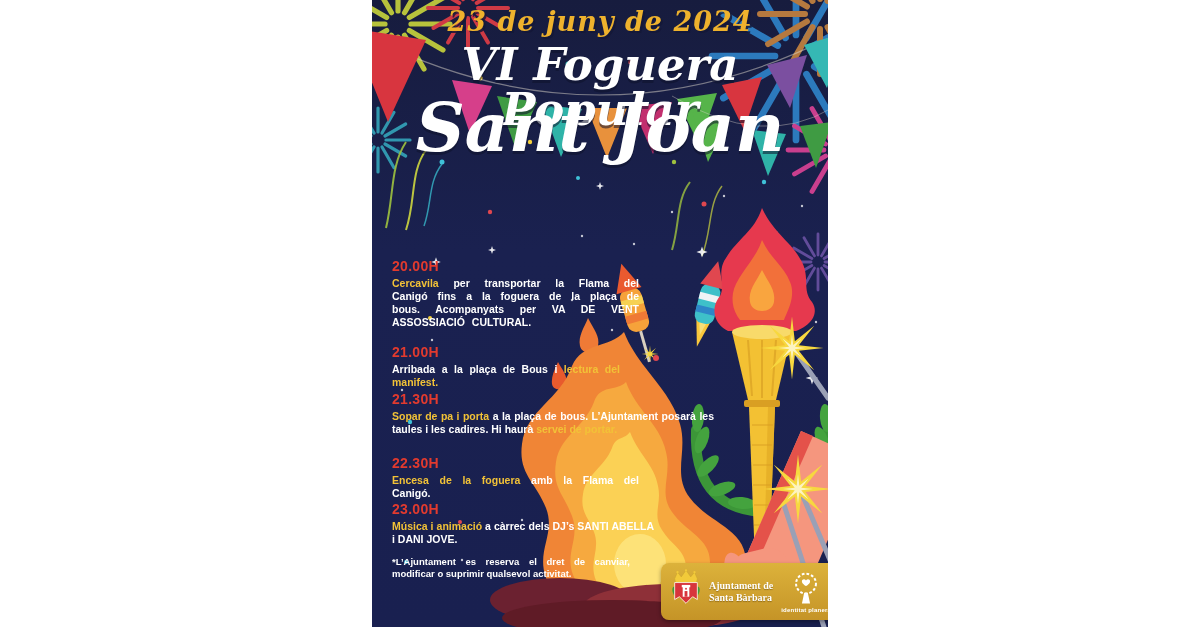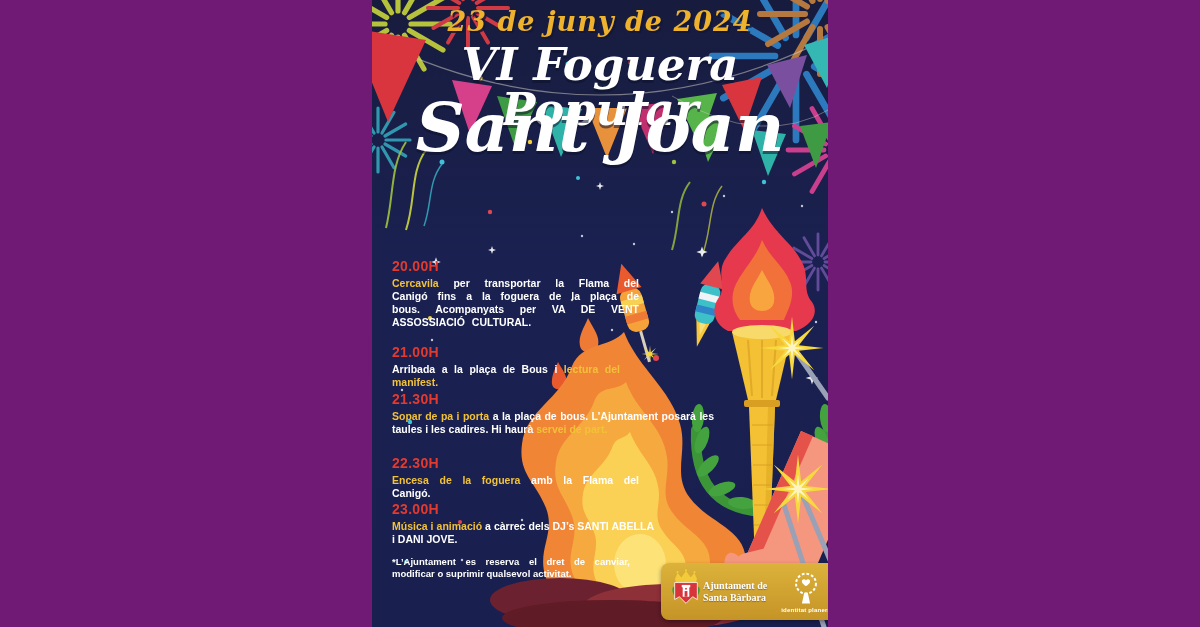--- a/index.html
+++ b/index.html
@@ -1,16 +1,16 @@
 <!DOCTYPE html>
 <html><head>
 <meta charset="utf-8">
 <style>
   html,body{margin:0;padding:0;background:#232744;}
-  .stage{position:relative;width:1200px;height:627px;background:#701a75;overflow:hidden;
+  .stage{position:relative;width:1200px;height:627px;background:#ffffff;overflow:hidden;
          font-family:"Liberation Sans",sans-serif;}
   .poster{position:absolute;left:372px;top:0;width:456px;height:627px;overflow:hidden;
           background:linear-gradient(180deg,#171c3e 0%,#1a2150 40%,#192050 100%);}
   .decor{position:absolute;left:0;top:0;width:456px;height:627px;}
 
   .date{position:absolute;top:6px;left:0;width:100%;text-align:center;
         font-family:"DejaVu Serif",serif;font-style:italic;font-weight:bold;
         font-size:27px;color:#eeb22d;letter-spacing:1px;text-shadow:2px 2px 0 rgba(20,24,55,.85);}
   .title{position:absolute;left:0;width:100%;text-align:center;color:#ffffff;
          font-family:"DejaVu Serif",serif;font-style:italic;font-weight:bold;
@@ -33,21 +33,21 @@
   .b4{left:20px;top:391px;width:322px;}
   .b5{left:20px;top:455px;width:247px;}
   .b5 .txt{word-spacing:3px;}
   .b6{left:20px;top:501px;width:262px;}
   .n1{left:20px;top:556px;width:238px;}
   .n2{left:20px;top:588px;width:253px;}
 
   .plate{position:absolute;left:289px;top:563px;width:178px;height:57px;border-radius:8px;
          background:linear-gradient(180deg,#dcb23b 0%,#c59427 100%);
          box-shadow:0 2px 4px rgba(0,0,0,.35);
-         display:flex;align-items:center;padding:0 8px;box-sizing:border-box;}
+         display:flex;align-items:center;gap:6px;padding:0 8px;box-sizing:border-box;}
   .council{font-family:"Liberation Serif",serif;font-weight:bold;font-size:10px;line-height:11.5px;
            color:#ffffff;text-shadow:0 1px 1px rgba(92,62,0,.5);white-space:nowrap;}
   .treewrap{margin-left:auto;display:flex;flex-direction:column;align-items:center;}
   .brand{font-size:6px;font-weight:bold;color:#ffffff;letter-spacing:.2px;margin-top:-2px;white-space:nowrap;}
 </style>
 </head>
 <body>
 
 <div class="stage">
   <div class="poster">
@@ -242,21 +242,21 @@
       <p class="txt"><span class="y">Cercavila</span><span> per transportar la Flama del Canigó fins a la foguera de la plaça de bous. Acompanyats per VA DE VENT ASSOSSIACIÓ CULTURAL.</span></p>
     </div>
 
     <div class="block b3">
       <div class="time">21.00H</div>
       <p class="txt"><span>Arribada a la plaça de Bous i </span><span class="y">lectura del manifest.</span></p>
     </div>
 
     <div class="block b4">
       <div class="time">21.30H</div>
-      <p class="txt"><span class="y">Sopar de pa i porta</span><span> a la plaça de bous. L’Ajuntament posarà les taules i les cadires. Hi haurà </span><span class="y">servei de part.</span></p>
+      <p class="txt"><span class="y">Sopar de pa i porta</span><span> a la plaça de bous. L’Ajuntament posarà les taules i les cadires. Hi haurà </span><span class="y">servei de portar.</span></p>
     </div>
 
     <div class="block b5">
       <div class="time">22.30H</div>
       <p class="txt"><span class="y">Encesa de la foguera</span><span> amb la Flama del Canigó.</span></p>
     </div>
 
     <div class="block b6">
       <div class="time">23.00H</div>
       <p class="txt"><span class="y">Música i animació</span><span> a càrrec dels DJ’s SANTI ABELLA i DANI JOVE.</span></p>

